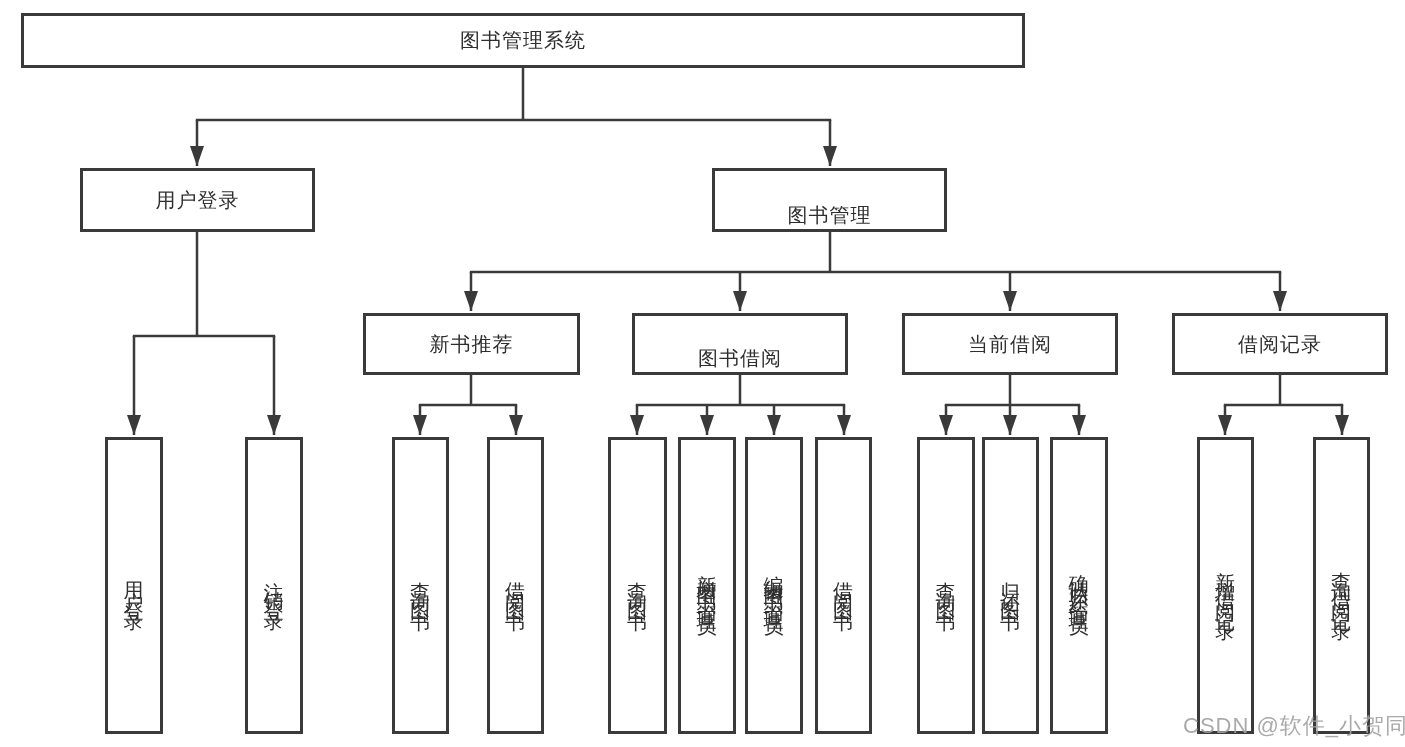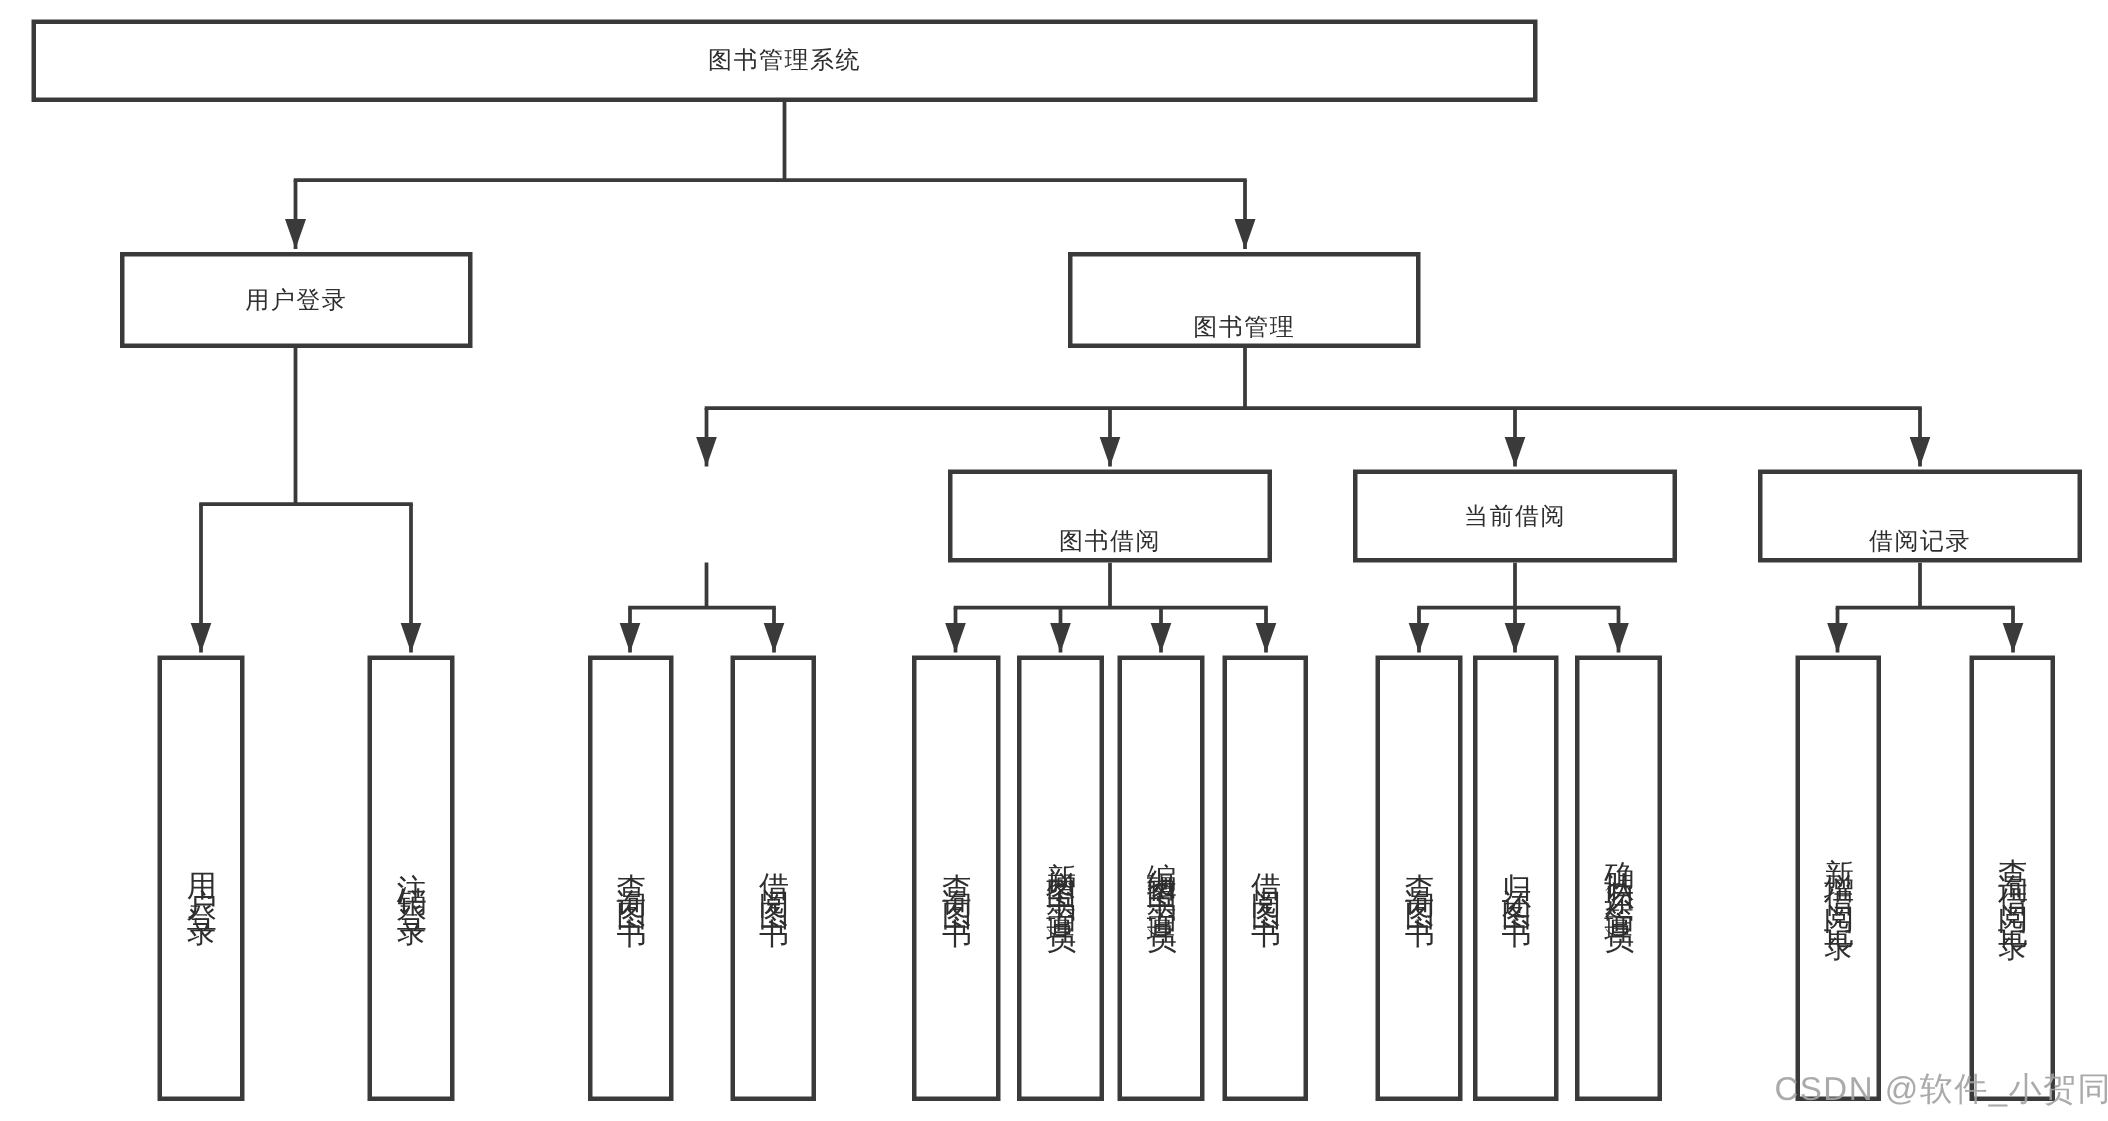--- a/index.html
+++ b/index.html
@@ -21,21 +21,21 @@
     position: absolute;
     box-sizing: border-box;
     border: 3px solid #3a3a3a;
     background: #ffffff;
     display: flex;
     align-items: center;
     justify-content: center;
     z-index: 2;
   }
   .hlabel {
-    font-size: 16px;
+    font-size: 20px;
     color: #2e2e2e;
     letter-spacing: 1px;
     white-space: nowrap;
   }
   .vlabel {
     writing-mode: vertical-rl;
     text-orientation: mixed;
     font-size: 20px;
     line-height: 1;
     letter-spacing: 10px;
@@ -112,27 +112,30 @@
     <span class="hlabel">图书管理系统</span>
   </div>
 
   <div class="box" style="left:80px; top:168px; width:235px; height:64px;">
     <span class="hlabel">用户登录</span>
   </div>
   <div class="box" style="left:712px; top:168px; width:235px; height:64px;align-items:flex-end;">
     <span class="hlabel">图书管理</span>
   </div>
 
+  <div class="box" style="left:363px; top:313px; width:217px; height:62px;">
+    <span class="hlabel">新书推荐</span>
+  </div>
   <div class="box" style="left:632px; top:313px; width:216px; height:62px;align-items:flex-end;">
     <span class="hlabel">图书借阅</span>
   </div>
   <div class="box" style="left:902px; top:313px; width:216px; height:62px;">
     <span class="hlabel">当前借阅</span>
   </div>
-  <div class="box" style="left:1172px; top:313px; width:216px; height:62px;align-items:flex-end;">
+  <div class="box" style="left:1172px; top:313px; width:216px; height:62px;">
     <span class="hlabel">借阅记录</span>
   </div>
 
   <div class="box" style="left:105px; top:437px; width:58px; height:297px;">
     <span class="vlabel">用户登录</span>
   </div>
   <div class="box" style="left:245px; top:437px; width:58px; height:297px;">
     <span class="vlabel">注销登录</span>
   </div>
 

